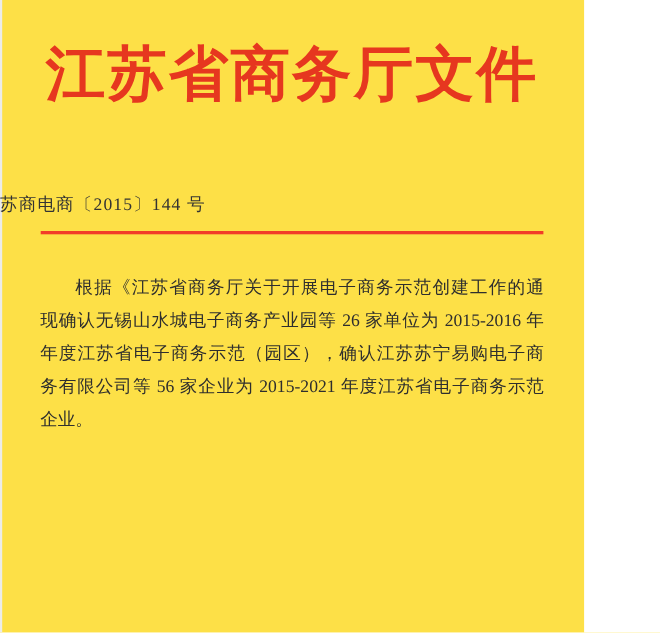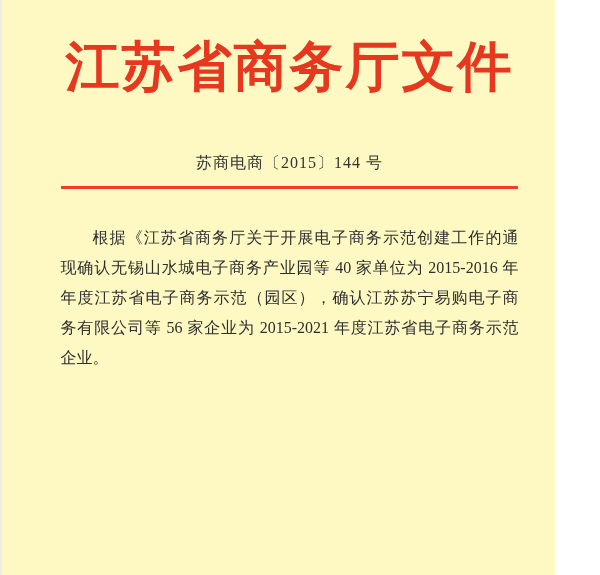--- a/index.html
+++ b/index.html
@@ -4,39 +4,37 @@
 <style>
   html, body {
     margin: 0;
     padding: 0;
     background: #ffffff;
   }
   .page {
     position: relative;
     width: 531px;
     height: 575px;
-    background: #fef9c3;
+    background: #fde047;
     overflow: hidden;
     box-shadow: inset 2px 0 0 #ececea;
     font-family: "Liberation Serif", "DejaVu Serif", serif;
-    padding-left: 24px;
   }
   .agency-title {
     padding-top: 26px;
     text-align: center;
     font-size: 54px;
     line-height: 82px;
     font-weight: bold;
     letter-spacing: 2px;
     color: #e6371f;
     white-space: nowrap;
   }
   .doc-number {
-    margin-top: 44px;
-    text-align: center;
+    margin-top: 68px;
     font-size: 16px;
     line-height: 22px;
     letter-spacing: 1px;
     color: #333333;
   }
   .red-rule {
     width: 457px;
     height: 3px;
     margin: 12px auto 0 auto;
     background: #f23c28;
@@ -75,19 +73,19 @@
 
   <div class="agency-title">江苏省商务厅文件</div>
 
   <div class="doc-number">苏商电商〔2015〕144 号</div>
 
   <div class="red-rule"></div>
 
 
   <div class="body-text">
     <div class="body-line justify indent">根据《江苏省商务厅关于开展电子商务示范创建工作的通</div>
-    <div class="body-line justify">现确认无锡山水城电子商务产业园等 40 家单位为 2015-2016 年</div>
+    <div class="body-line justify">现确认无锡山水城电子商务产业园等 26 家单位为 2015-2016 年</div>
     <div class="body-line justify">年度江苏省电子商务示范（园区），确认江苏苏宁易购电子商</div>
     <div class="body-line justify">务有限公司等 56 家企业为 2015-2021 年度江苏省电子商务示范</div>
     <div class="body-line">企业。</div>
   </div>
 
 </div>
 
 </body></html>

